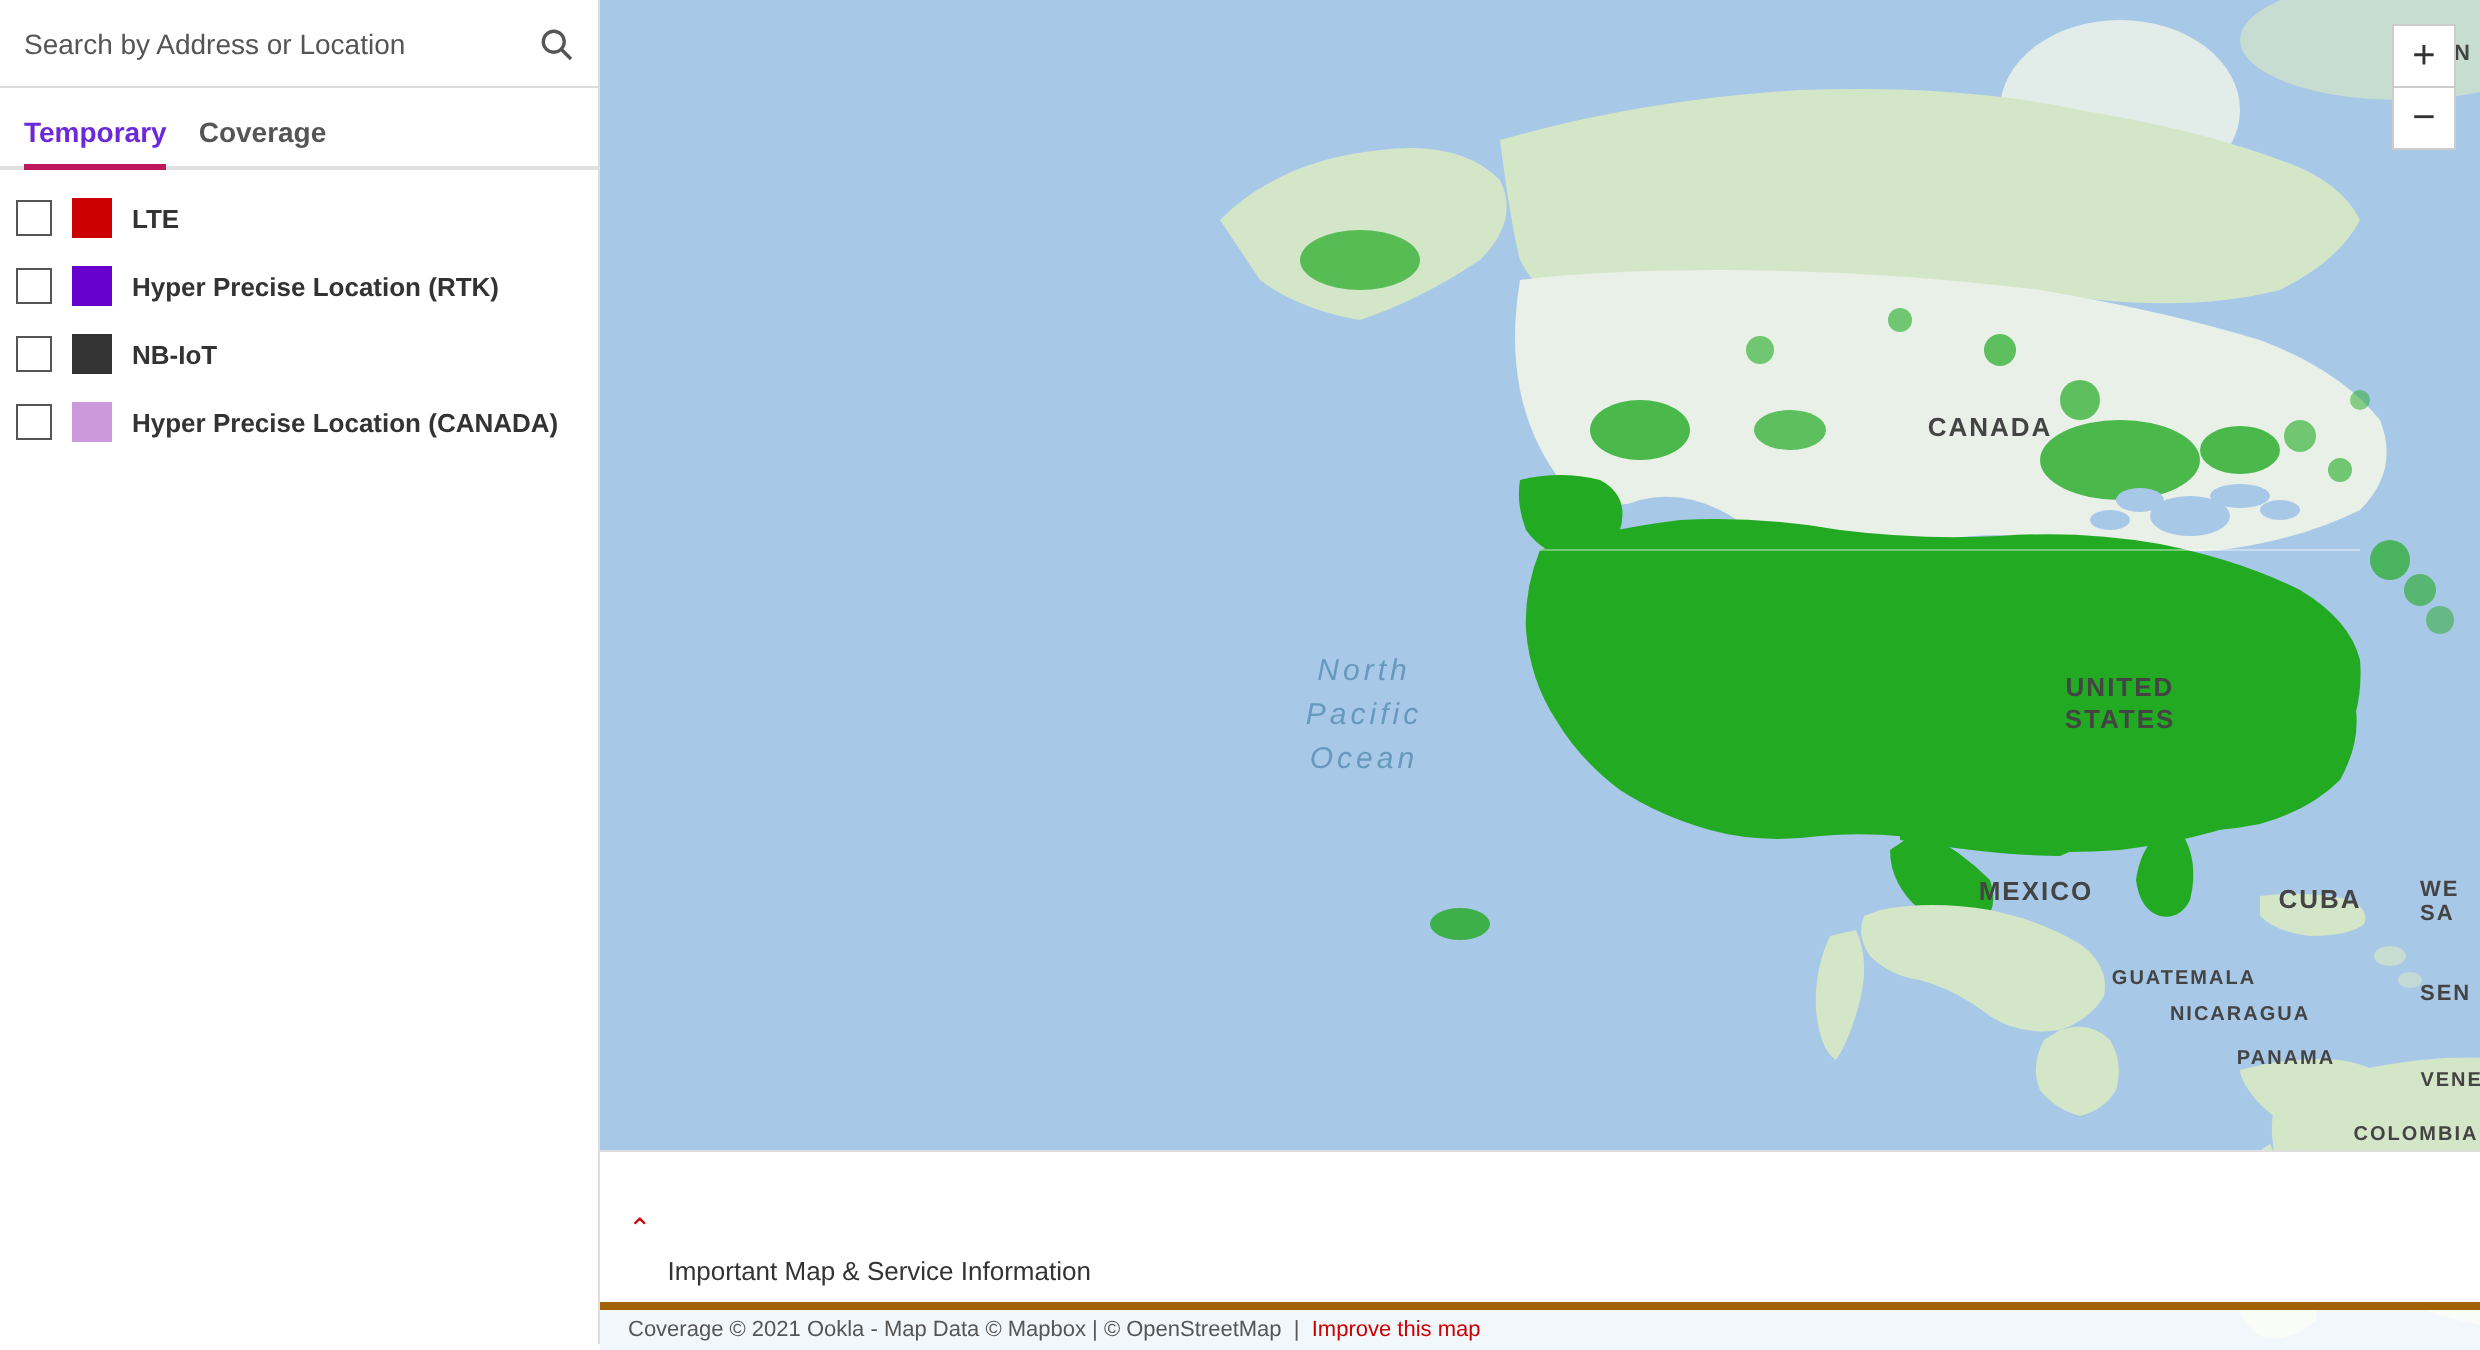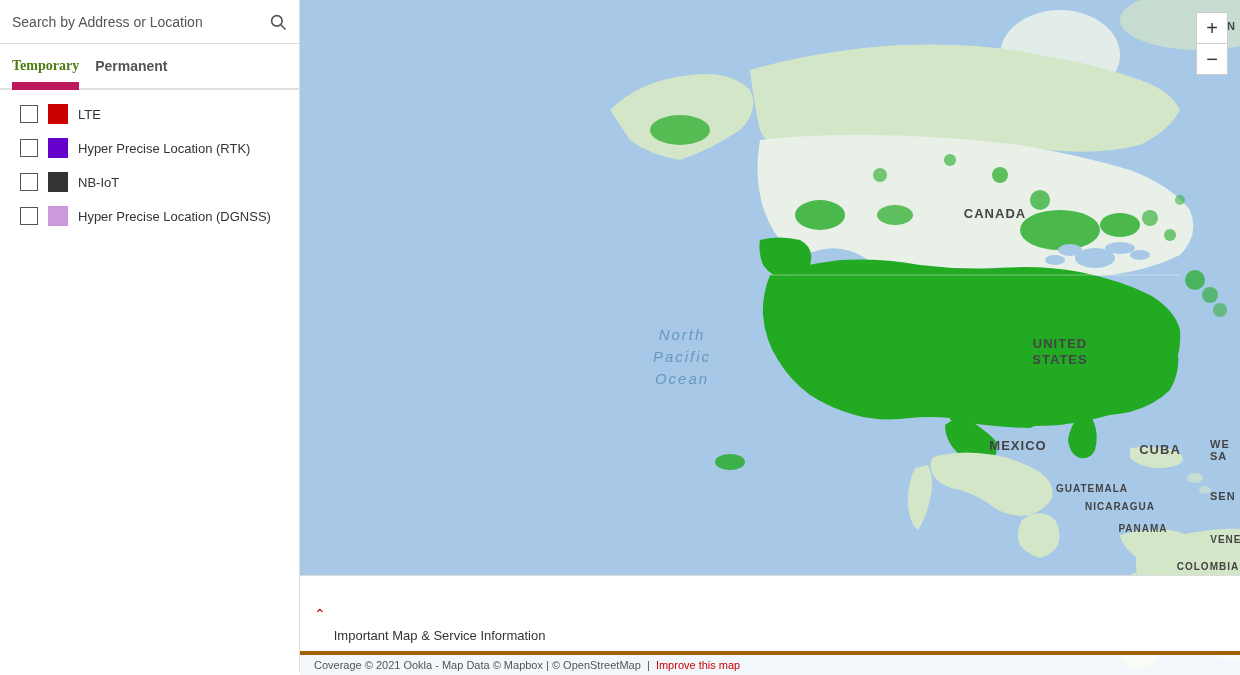--- a/index.html
+++ b/index.html
@@ -54,30 +54,30 @@
       padding: 6px 0 8px 0;
       font-size: 14px;
       font-weight: 600;
       cursor: pointer;
       color: #555;
       border-bottom: 3px solid transparent;
       margin-bottom: -2px;
     }
 
     .tab.active {
-      color: #4d7c0f;
-      border-bottom: 8px solid #be185d;
-      font-family: Liberation Serif, serif;
+      color: #6d28d9;
+      border-bottom: 3px solid #be185d;
     }
 
     
     #legend {
       flex: 1;
-      padding: 14px 20px;
+      padding: 14px 8px;
       overflow-y: auto;
+      font-weight: bold;
     }
 
     .legend-item {
       display: flex;
       align-items: center;
       margin-bottom: 14px;
       gap: 10px;
       cursor: pointer;
     }
 
@@ -231,21 +231,21 @@
   <div id="search-bar">
     <input type="text" placeholder="Search by Address or Location" style="">
     <svg class="search-icon-svg" viewBox="0 0 24 24" stroke-width="2.2">
       <circle cx="10.5" cy="10.5" r="7"></circle>
       <line x1="16" y1="16" x2="22" y2="22"></line>
     </svg>
   </div>
 
   <div id="tabs">
     <div class="tab active">Temporary</div>
-    <div class="tab">Permanent</div>
+    <div class="tab">Coverage</div>
   </div>
 
   <div id="legend">
 
     <div class="legend-item">
       <div class="legend-checkbox"></div>
       <div class="legend-swatch" style="background:#cc0000;"></div>
       <span class="legend-label">LTE</span>
     </div>
 
@@ -258,21 +258,21 @@
 
     <div class="legend-item">
       <div class="legend-checkbox"></div>
       <div class="legend-swatch" style="background:#333333;"></div>
       <span class="legend-label">NB-IoT</span>
     </div>
 
     <div class="legend-item">
       <div class="legend-checkbox"></div>
       <div class="legend-swatch" style="background:#cc99dd;"></div>
-      <span class="legend-label">Hyper Precise Location (DGNSS)</span>
+      <span class="legend-label">Hyper Precise Location (CANADA)</span>
     </div>
 
 
 
   </div>
 </div>
 
 <div id="map-area">
   <svg id="map-svg" viewBox="0 0 940 675" preserveAspectRatio="xMidYMid slice">
 

